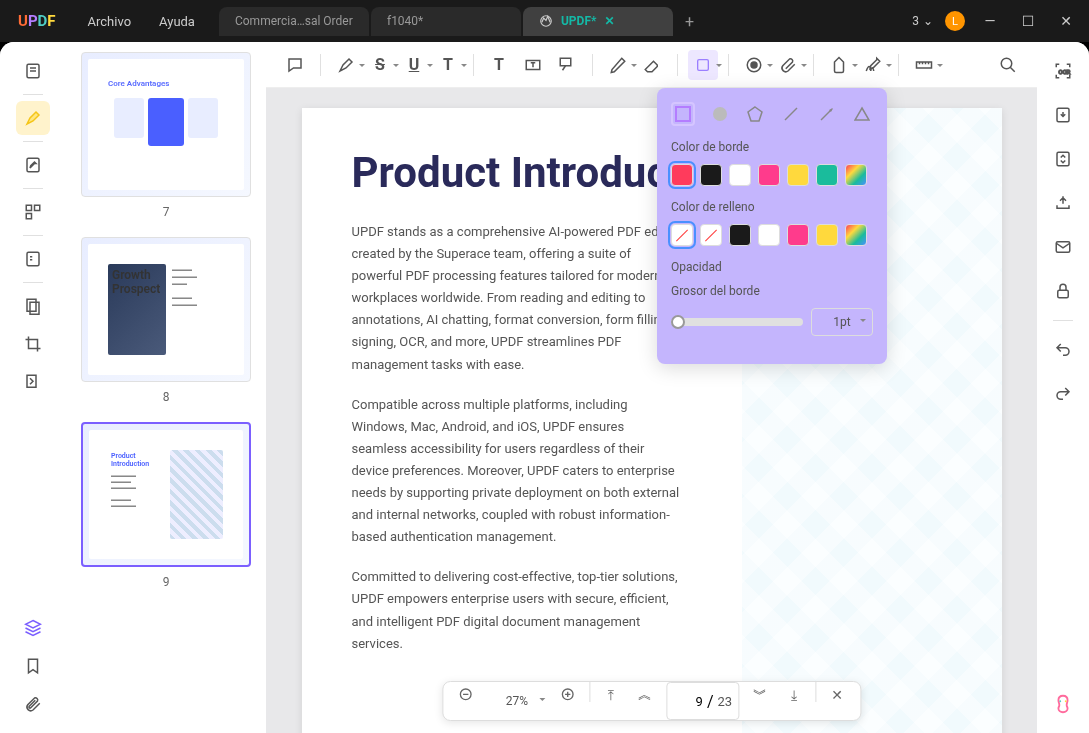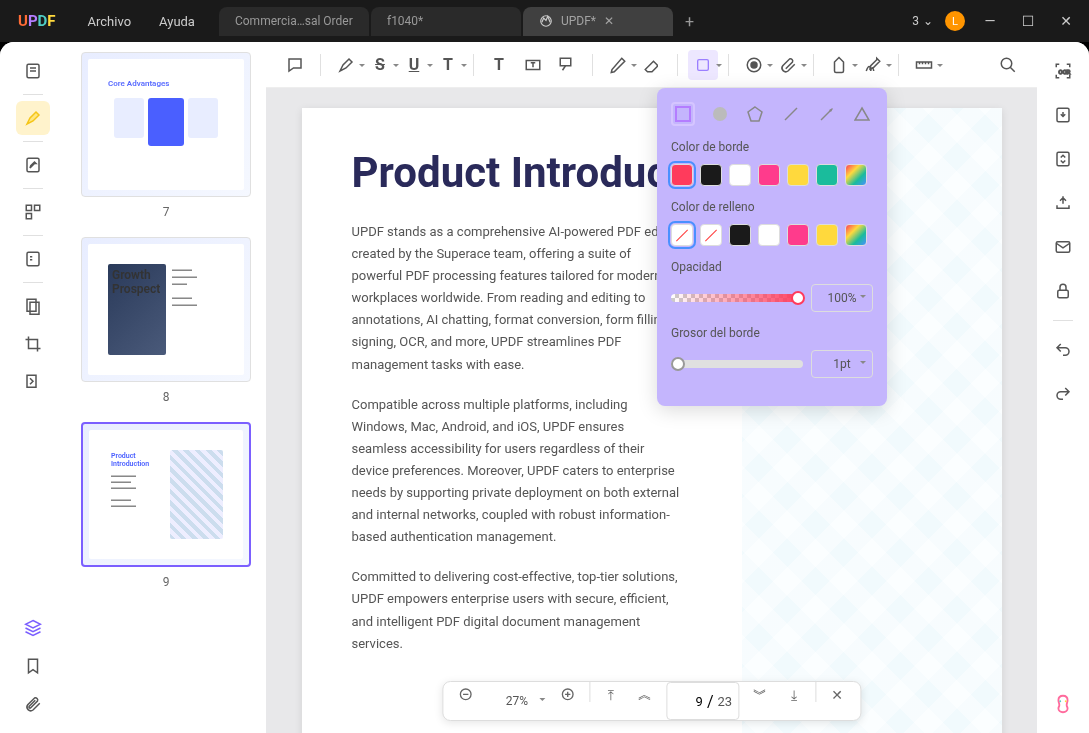--- a/index.html
+++ b/index.html
@@ -6,21 +6,21 @@
 body{width:1089px;height:733px;background:#000;overflow:hidden;position:relative;}
 .titlebar{height:42px;background:#1a1a1a;display:flex;align-items:center;color:#ccc;font-size:13px;}
 .logo{padding:0 18px;font-weight:700;font-size:15px;}
 .logo .u{color:#ff6b35;}
 .logo .p{color:#b47dff;}
 .logo .d{color:#4ecdc4;}
 .logo .f{color:#ffd93d;}
 .menu-item{padding:0 14px;cursor:pointer;}
 .tabs{display:flex;margin-left:10px;flex:1;}
 .tab{background:#2a2a2a;padding:5px 16px;border-radius:8px 8px 0 0;margin-right:2px;font-size:12px;color:#999;display:flex;align-items:center;gap:8px;min-width:150px;}
-.tab.active{background:#404040;color:#a3a3a3;}
+.tab.active{background:#404040;color:#14b8a6;font-weight:bold;}
 .tab-close{cursor:pointer;}
 .tab-add{padding:5px 10px;color:#999;cursor:pointer;font-size:16px;}
 .titlebar-right{display:flex;align-items:center;gap:12px;padding-right:10px;}
 .notif{display:flex;align-items:center;gap:4px;color:#ccc;font-size:12px;}
 .avatar{width:20px;height:20px;border-radius:50%;background:#ff9500;display:flex;align-items:center;justify-content:center;color:#fff;font-size:11px;}
 .win-btn{width:26px;height:26px;display:flex;align-items:center;justify-content:center;color:#ccc;cursor:pointer;font-size:14px;}
 .main-area{position:absolute;top:42px;left:0;right:0;bottom:0;background:#f8f8fa;border-radius:14px 14px 0 0;display:flex;}
 .sidebar-left{width:66px;background:#fff;border-radius:14px 0 0 0;display:flex;flex-direction:column;align-items:center;padding:12px 0;gap:4px;}
 .side-icon{width:34px;height:34px;display:flex;align-items:center;justify-content:center;border-radius:6px;cursor:pointer;color:#555;font-size:16px;}
 .side-icon.active{background:#fff3cc;}
@@ -365,26 +365,20 @@
       <div class="color-row">
         <div class="swatch none sel"></div>
         <div class="swatch none"></div>
         <div class="swatch" style="background:#1a1a1a"></div>
         <div class="swatch" style="background:#fff"></div>
         <div class="swatch" style="background:#ff3b8c"></div>
         <div class="swatch" style="background:#ffd93d"></div>
         <div class="swatch" style="background:linear-gradient(135deg,#ff3b5c,#ffd93d,#1abc9c,#4a90ff)"></div>
       </div>
       <div class="panel-label">Opacidad</div>
-      <div class="slider-row">
-        <div class="slider-track opacity-track">
-            <div class="slider-thumb"></div>
-          </div>
-        <div class="sel-box">100%</div>
-      </div>
       <div class="panel-label">Grosor del borde</div>
       <div class="slider-row">
         <div class="slider-track width-track">
             <div class="width-thumb"></div>
           </div>
         <div class="sel-box">1pt</div>
       </div>
     </div>
 
     <div class="bottom-bar">

